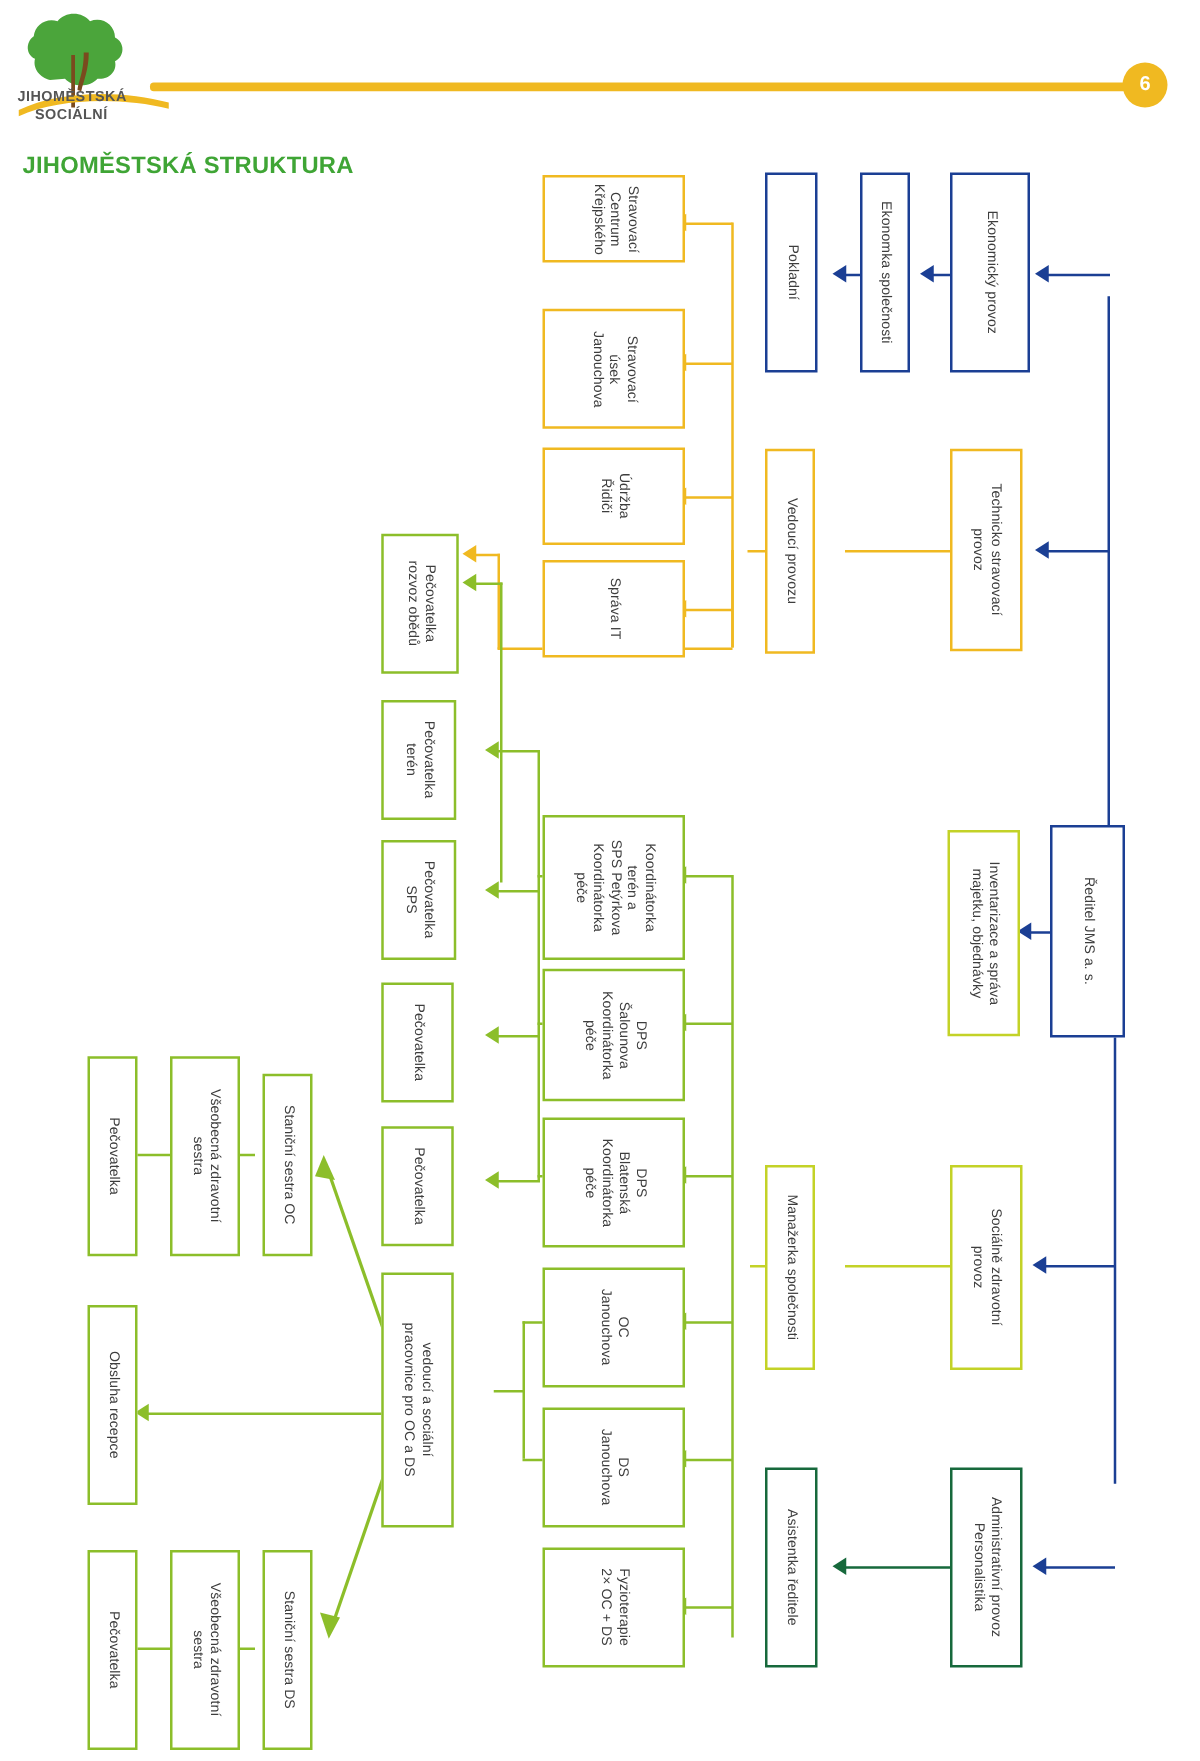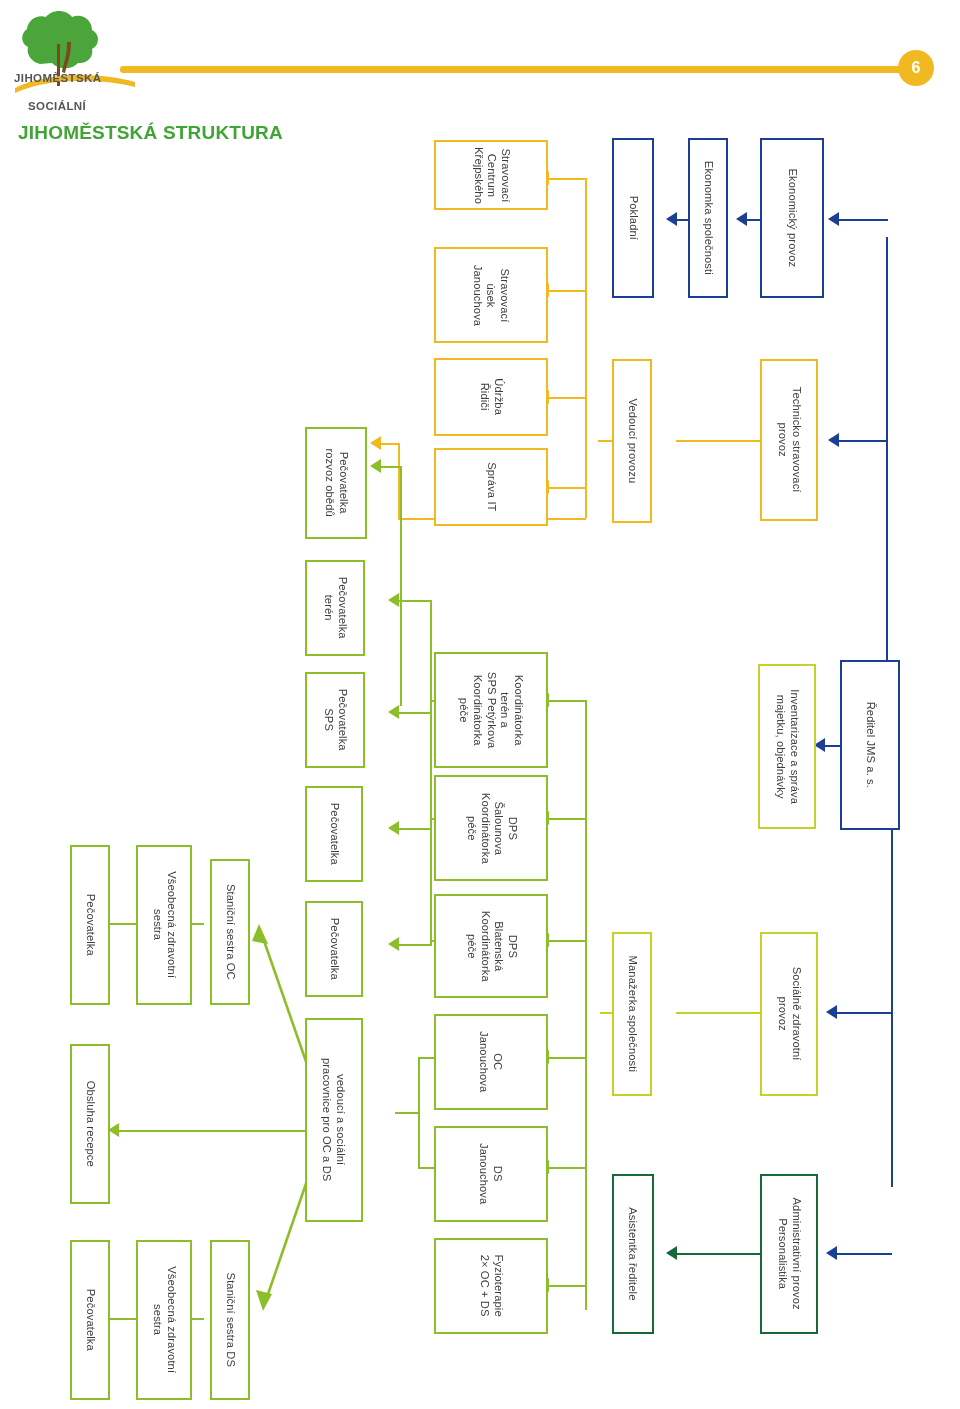--- a/index.html
+++ b/index.html
@@ -72,21 +72,21 @@
         <path d="M30 58 C22 56 16 49 18 41 C11 38 10 28 17 23 C18 14 27 8 36 11
                  C42 3 56 3 62 11 C72 7 82 14 82 24 C90 28 90 39 82 43
                  C84 51 77 58 68 57 C62 64 48 64 42 57 Z" fill="#4BA53B"></path>
         <path d="M47 38 L47 80 L50 80 L50 38 Z" fill="#7A4A1E"></path>
         <path d="M57 36 C57 52 53 58 52 66 L55 67 C57 58 61 50 61 36 Z" fill="#7A4A1E"></path>
         <path d="M5 82 C38 66 88 66 125 76 L125 81 C88 72 38 72 5 87 Z" fill="#F0B921"></path>
       </g>
       <text x="4" y="75" font-family="Liberation Sans, sans-serif" font-size="0" fill="#555"></text>
     </svg>
     <div style="position:absolute;left:4px;top:66px;font-size:11.5px;font-weight:bold;color:#555;letter-spacing:.4px;">JIHOMĚSTSKÁ</div>
-    <div style="position:absolute;left:18px;top:80px;font-size:11.5px;font-weight:bold;color:#555;letter-spacing:.4px;margin-top:14px;">SOCIÁLNÍ</div>
+    <div style="position:absolute;left:18px;top:80px;font-size:11.5px;font-weight:bold;color:#555;letter-spacing:.4px;">SOCIÁLNÍ</div>
   </div>
 
   <div id="header-rule"></div>
   <div id="page-badge">6</div>
   <div id="page-title">JIHOMĚSTSKÁ STRUKTURA</div>
 
   <div class="seg v-navy" style="left:886px;top:237px;height:470px;"></div>
   <div class="seg v-navy" style="left:891px;top:707px;height:480px;"></div>
   <div class="seg v-navy" style="left:886px;top:690px;height:22px;"></div>
 

